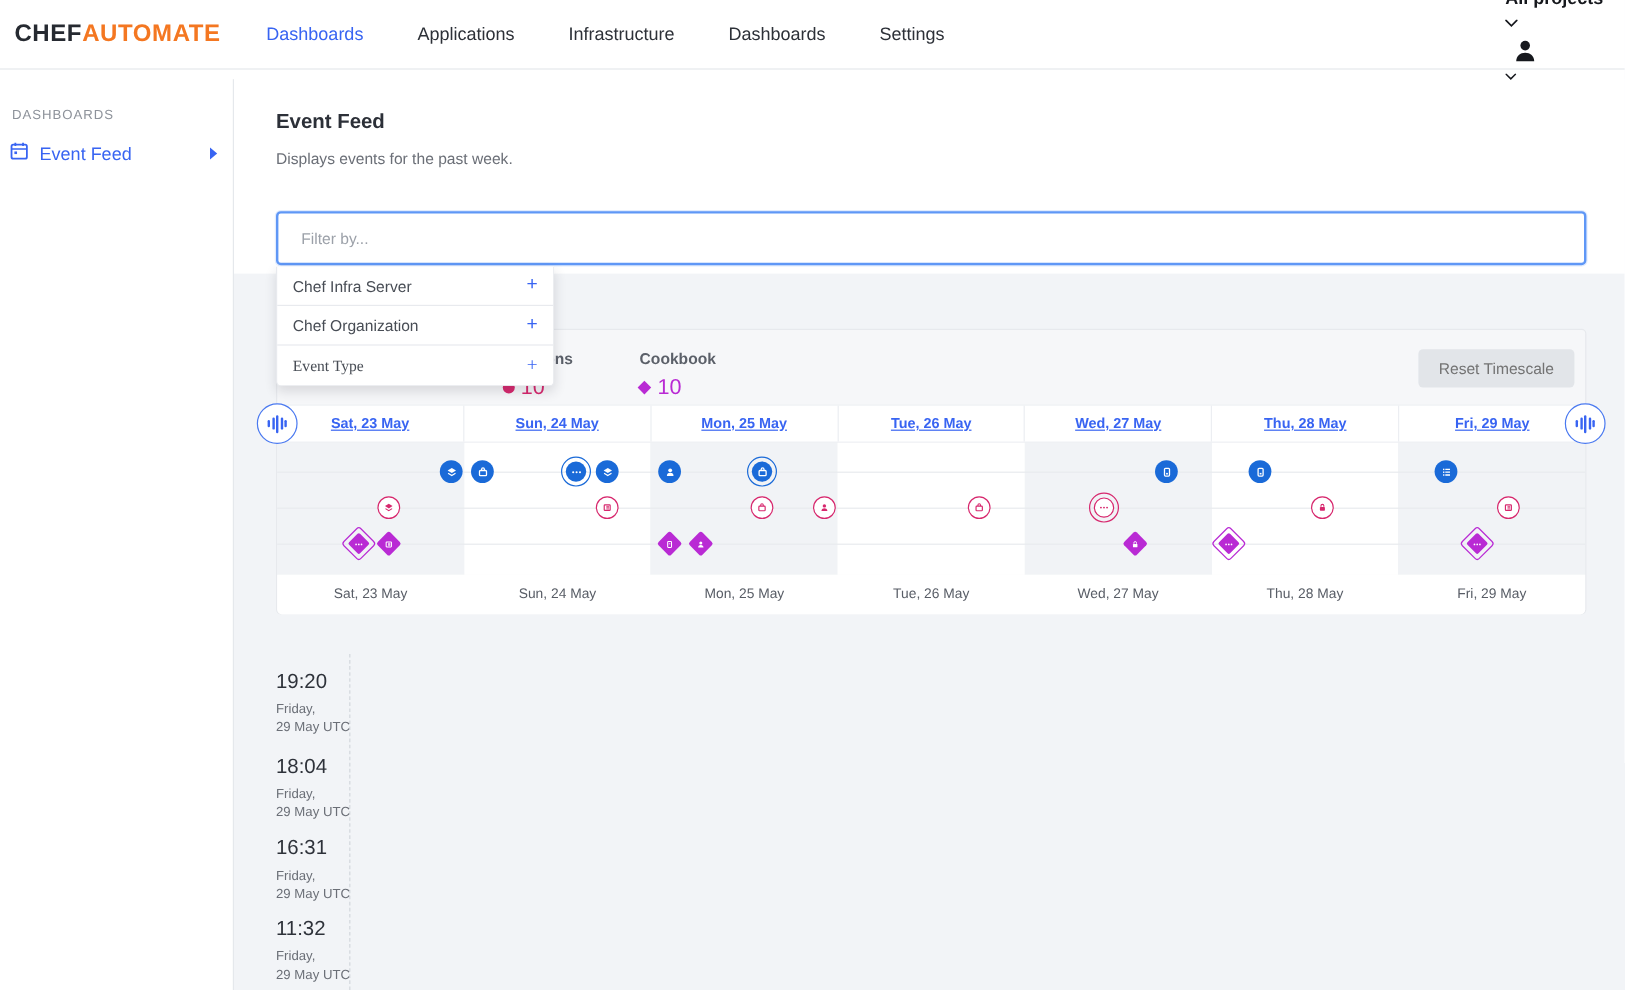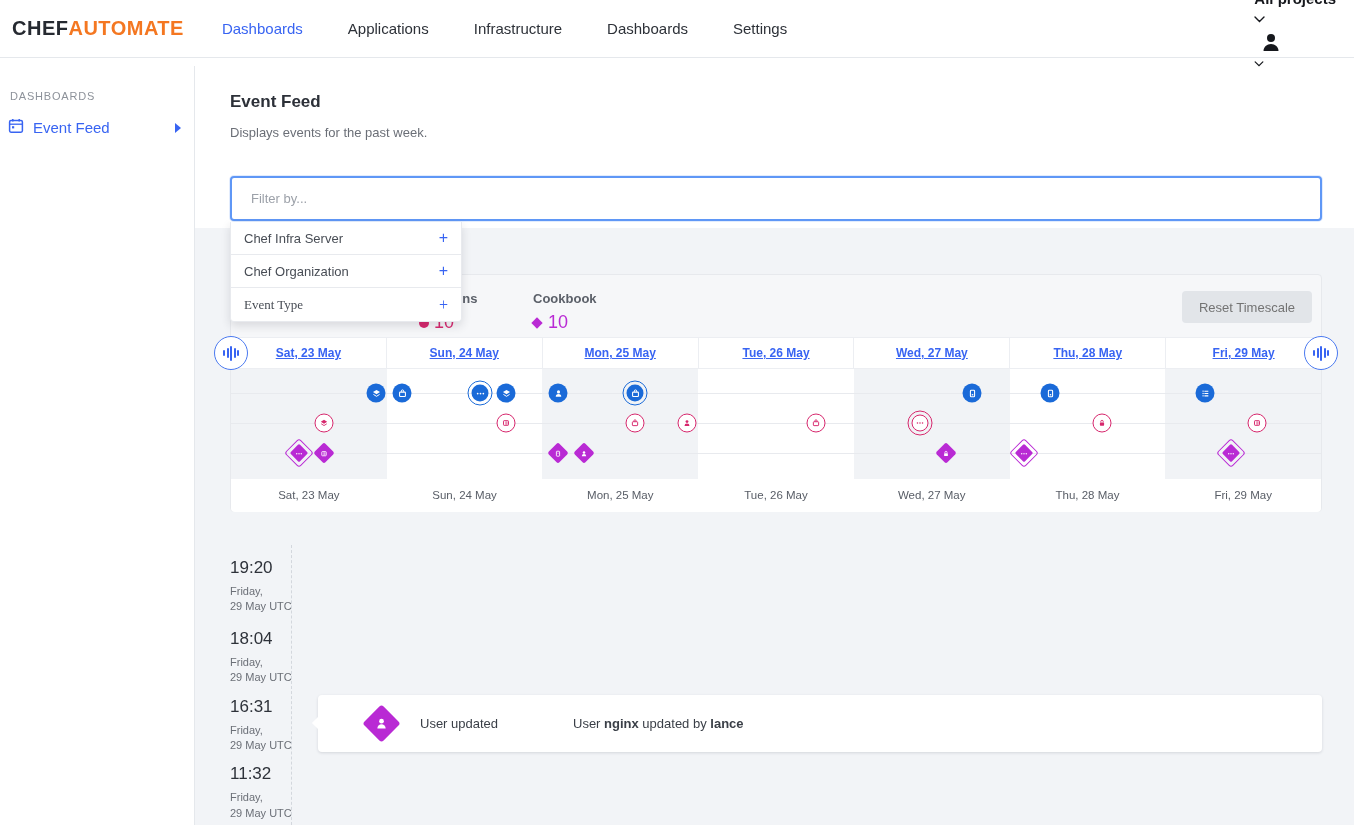--- a/index.html
+++ b/index.html
@@ -471,32 +471,20 @@
         <div class="event-time">
           <div class="time-big">18:04</div>
           <div class="time-small">Friday,<br>29 May UTC</div>
         </div>
       </div>
       <div class="event-row gap9">
         <div class="event-time">
           <div class="time-big">16:31</div>
           <div class="time-small">Friday,<br>29 May UTC</div>
         </div>
-        <div class="event-card">
-          <div class="evt-icon evt-diamond-wrap">
-            <div class="evt-diamond">
-              <svg width="15" height="15" viewBox="0 0 12 12">
-                <circle cx="6" cy="4.1" r="1.9" fill="currentColor"></circle>
-                <path d="M2.7 9.9a3.3 3.3 0 0 1 6.6 0z" fill="currentColor"></path>
-              </svg>
-            </div>
-          </div>
-          <div class="event-type">User updated</div>
-          <div class="event-desc"><span>User </span><b>nginx</b><span> updated by </span><b>lance</b></div>
-        </div>
       </div>
       <div class="event-row ">
         <div class="event-time">
           <div class="time-big">11:32</div>
           <div class="time-small">Friday,<br>29 May UTC</div>
         </div>
       </div>
     </div>
 </div>
 

